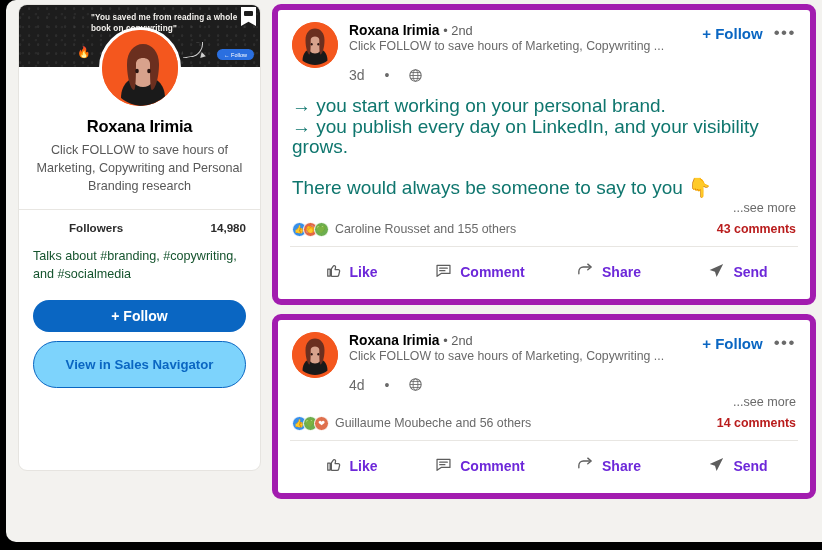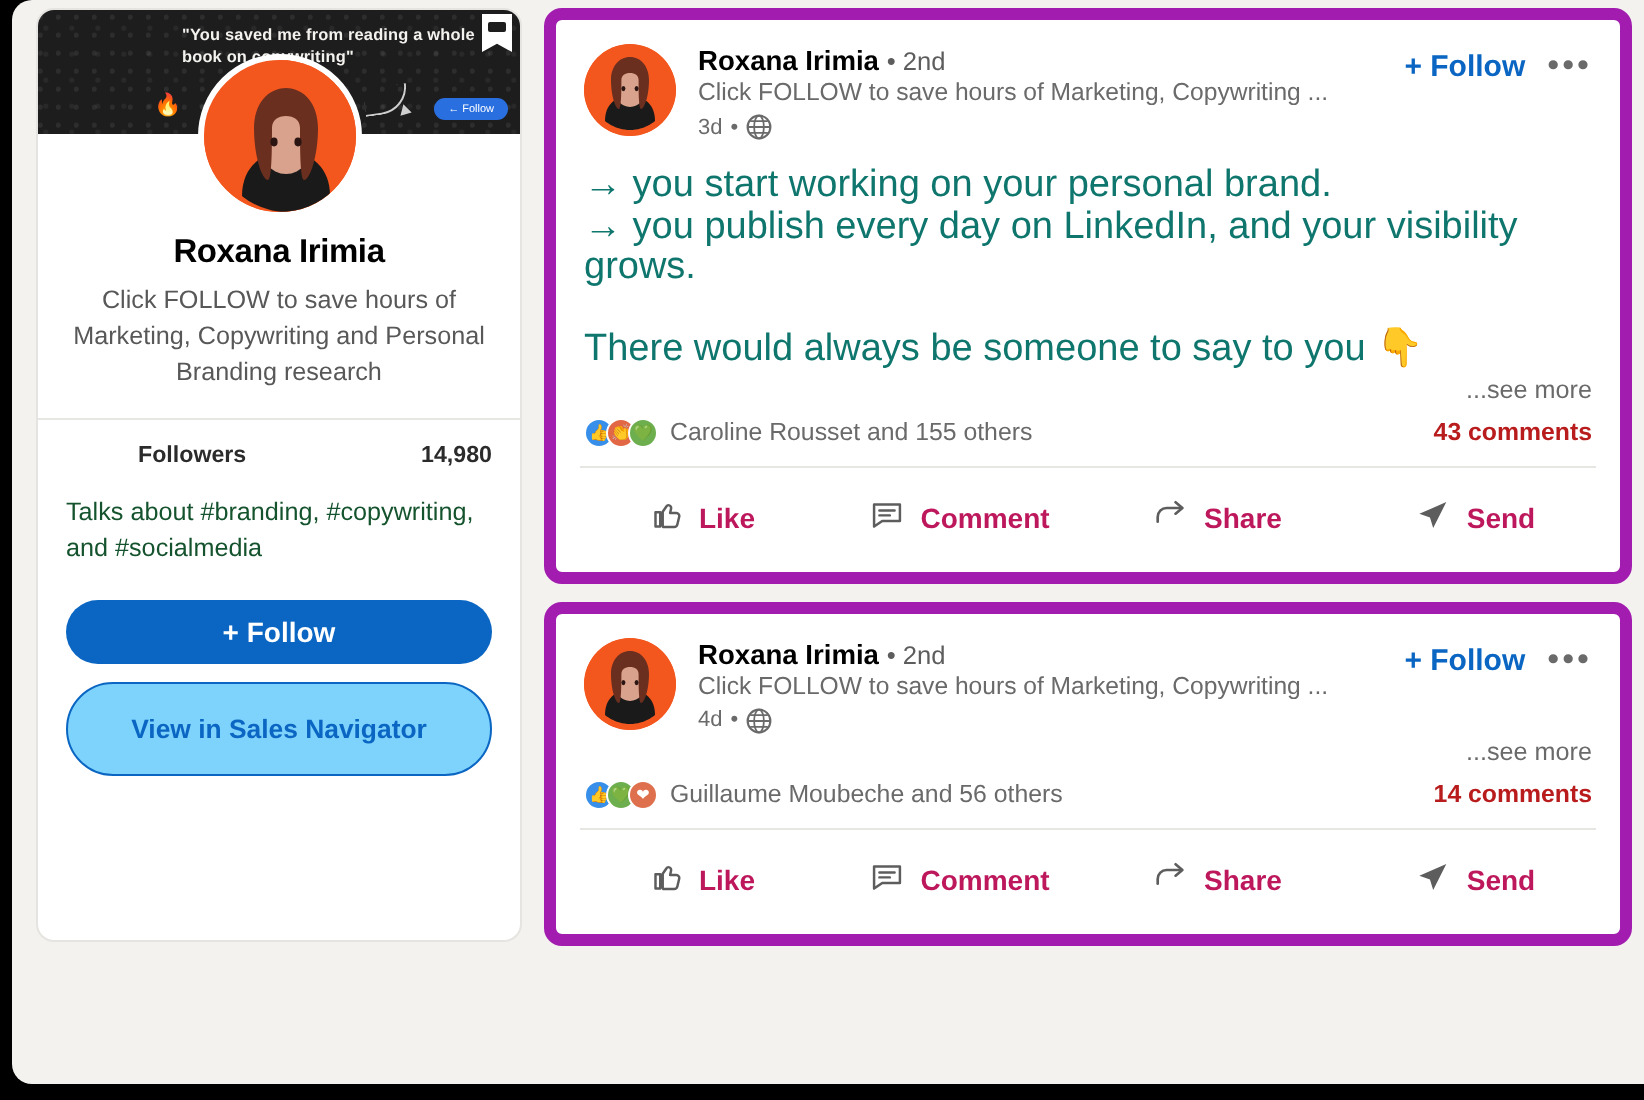--- a/index.html
+++ b/index.html
@@ -231,26 +231,26 @@
   .ph-line2 {
     font-size: 12.3px;
     color: #6a6a6a;
     margin-top: 1px;
     white-space: nowrap;
     overflow: hidden;
     text-overflow: ellipsis;
     max-width: 330px;
   }
   .ph-line3 {
-    font-size: 11px;
+    font-size: 14px;
     color: #6a6a6a;
-    margin-top: 4px;
+    margin-top: 14px;
     display: flex;
     align-items: center;
-    gap: 4px;
+    gap: 20px;
   }
   .globe-icon { display: inline-block; width: 13px; height: 13px; }
 
   .ph-actions { display: flex; align-items: flex-start; gap: 11px; padding-top: 3px; }
   .btn-follow-link {
     background: none;
     border: none;
     color: #0a66c2;
     font-size: 15px;
     font-weight: 700;
@@ -319,21 +319,21 @@
   .action-btn {
     flex: 1;
     display: flex;
     align-items: center;
     justify-content: center;
     gap: 7px;
     background: none;
     border: none;
     padding: 9px 0;
     border-radius: 4px;
-    color: #be185d;
+    color: #6d28d9;
     font-size: 14px;
     font-weight: 600;
     cursor: pointer;
     font-family: inherit;
   }
   .action-btn svg { flex: 0 0 auto; }
 </style>
 </head>
 <body>
 

